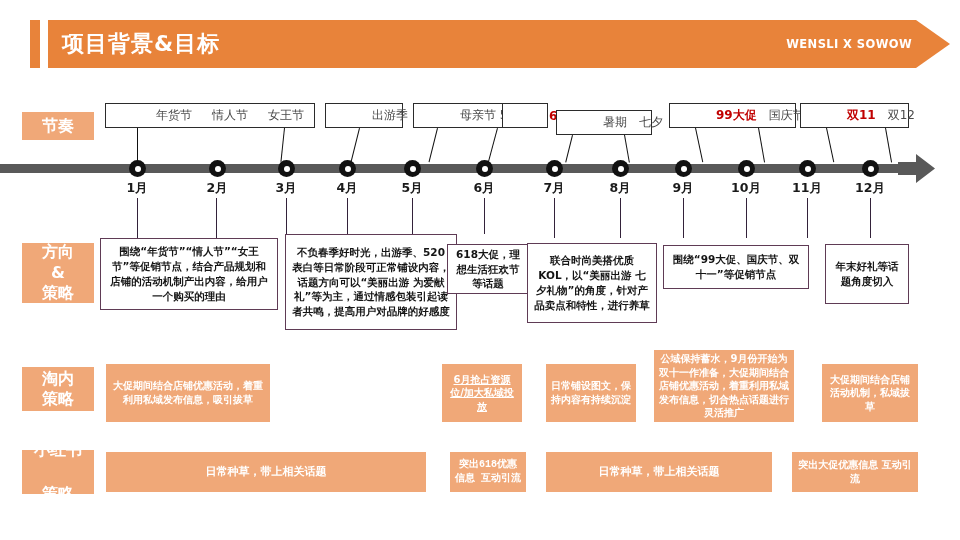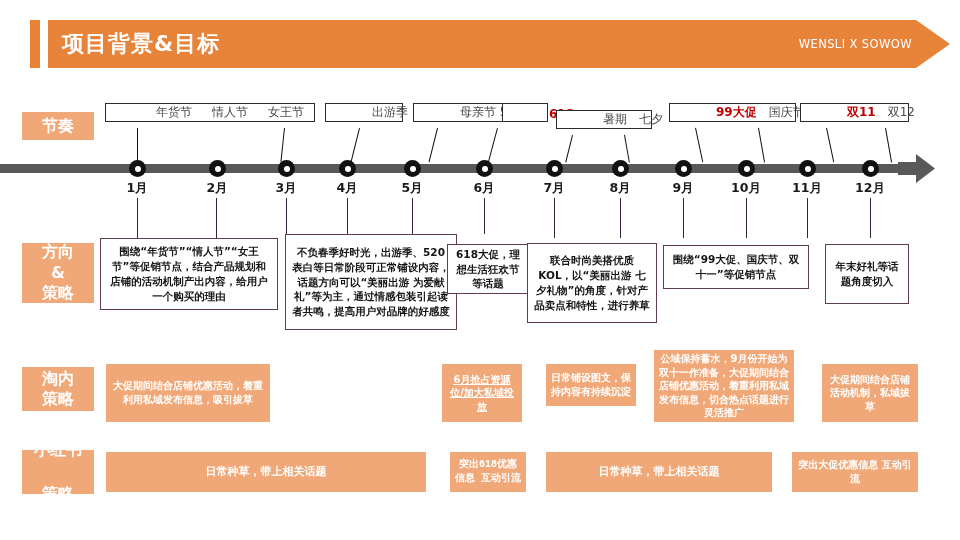--- a/index.html
+++ b/index.html
@@ -24,21 +24,21 @@
   }
   .hdr-title{
     position:absolute;left:62px;top:20px;height:48px;
     display:flex;align-items:center;
     color:#ffffff;font-size:22px;font-weight:bold;letter-spacing:1px;
     white-space:nowrap;
   }
   .hdr-right{
     position:absolute;right:48px;top:20px;height:48px;
     display:flex;align-items:center;
-    color:#ffffff;font-size:11.5px;font-weight:normal;letter-spacing:0.4px;
+    color:#ffffff;font-size:11.5px;font-weight:bold;letter-spacing:0.4px;
     white-space:nowrap;
   }
 
   
   .rowlab{
     position:absolute;
     background:#f0a878;
     color:#ffffff;font-weight:bold;
     display:flex;align-items:center;justify-content:center;
     text-align:center;line-height:1.28;
@@ -62,22 +62,22 @@
   .tl-month{
     position:absolute;top:180px;width:54px;text-align:center;
     font-size:12.5px;font-weight:bold;color:#1a1a1a;
   }
 
   
   .rbox{
     position:absolute;
     border:1.3px solid #2b2b2b;
     background:#ffffff;
-    height:19px;
-    display:flex;align-items:flex-end;justify-content:space-around;
+    height:25px;
+    display:flex;align-items:center;justify-content:space-around;
     box-sizing:border-box;
     padding-left:40px;
   }
   .rbox span{
     font-size:12px;color:#4a4a4a;white-space:nowrap;
     padding:0 6px;
   }
   .rbox span.red{color:#c00000;font-weight:bold;}
   .rbox span.redb{color:#c00000;font-weight:bold;}
 
@@ -257,21 +257,21 @@
 
   <div class="dbox" style="left:100px;top:238px;width:178px;height:72px;">围绕“年货节”“情人节”“女王节”等促销节点，结合产品规划和店铺的活动机制产出内容，给用户一个购买的理由</div>
   <div class="dbox" style="left:285px;top:234px;width:172px;height:96px;">不负春季好时光，出游季、520表白等日常阶段可正常铺设内容，话题方向可以“美丽出游 为爱献礼”等为主，通过情感包装引起读者共鸣，提高用户对品牌的好感度</div>
   <div class="dbox" style="left:447px;top:244px;width:82px;height:50px;">618大促，理想生活狂欢节等话题</div>
   <div class="dbox" style="left:527px;top:243px;width:130px;height:80px;">联合时尚美搭优质KOL，以“美丽出游 七夕礼物”的角度，针对产品卖点和特性，进行养草</div>
   <div class="dbox" style="left:663px;top:245px;width:146px;height:44px;">围绕“99大促、国庆节、双十一”等促销节点</div>
   <div class="dbox" style="left:825px;top:244px;width:84px;height:60px;">年末好礼等话题角度切入</div>
 
   <div class="obox" style="left:106px;top:364px;width:164px;height:58px;">大促期间结合店铺优惠活动，着重利用私域发布信息，吸引拔草</div>
   <div class="obox" style="left:442px;top:364px;width:80px;height:58px;text-decoration:underline;">6月抢占资源位/加大私域投放</div>
-  <div class="obox" style="left:546px;top:364px;width:90px;height:42px;">日常铺设图文，保持内容有持续沉淀</div>
+  <div class="obox" style="left:546px;top:364px;width:90px;height:58px;">日常铺设图文，保持内容有持续沉淀</div>
   <div class="obox" style="left:654px;top:350px;width:140px;height:72px;">公域保持蓄水，9月份开始为双十一作准备，大促期间结合店铺优惠活动，着重利用私域发布信息，切合热点话题进行灵活推广</div>
   <div class="obox" style="left:822px;top:364px;width:96px;height:58px;">大促期间结合店铺活动机制，私域拔草</div>
 
   <div class="obox big" style="left:106px;top:452px;width:320px;height:40px;">日常种草，带上相关话题</div>
   <div class="obox" style="left:450px;top:452px;width:76px;height:40px;font-family:Liberation Mono, monospace;">突出618优惠信息 互动引流</div>
   <div class="obox big" style="left:546px;top:452px;width:226px;height:40px;">日常种草，带上相关话题</div>
   <div class="obox" style="left:792px;top:452px;width:126px;height:40px;">突出大促优惠信息 互动引流</div>
 
 </div>
 

